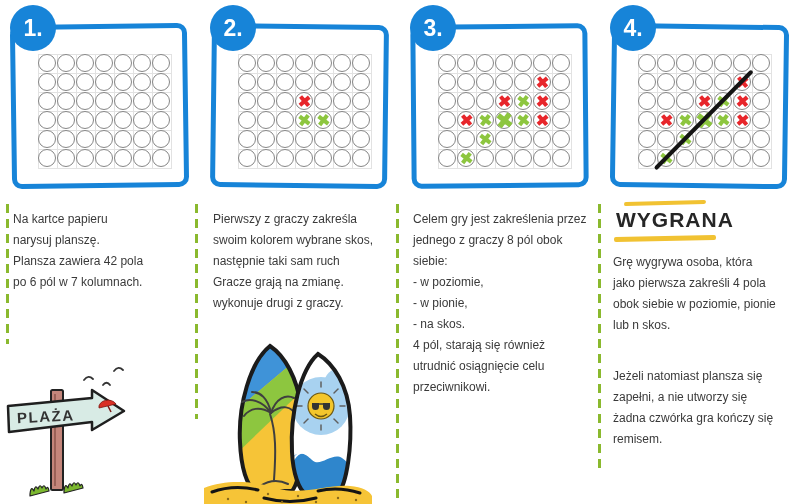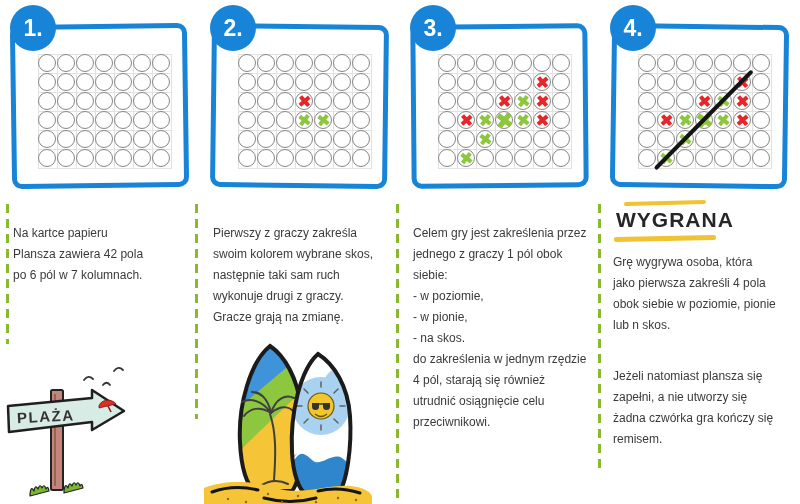--- a/index.html
+++ b/index.html
@@ -66,21 +66,21 @@
     content: ""; position: absolute; left: 8px; top: -7px;
     width: 82px; height: 4px; background: #f1c232;
     border-radius: 2px; transform: rotate(-1.6deg);
   }
   .heading::after {
     content: ""; position: absolute; left: -2px; bottom: -9px;
     width: 102px; height: 5px; background: #f1c232;
     border-radius: 2px; transform: rotate(-1.2deg);
   }
   .text {
-    position: absolute; left: 13px; top: 223px; width: 190px;
+    position: absolute; left: 13px; top: 209px; width: 190px;
     font-size: 12px; line-height: 21px; color: #3a3a3a;
   }
   .line { white-space: nowrap; min-height: 21px; }
   .line.gap { height: 30px; }
   .vdash {
     position: absolute; top: 204px; width: 3px;
     background: repeating-linear-gradient(to bottom, #8ab92e 0 9px, transparent 9px 15px);
   }
   .deco { position: absolute; }
 </style>
@@ -230,20 +230,21 @@
         <div class="cell" style="left: 19px; top: 95px;"></div>
         <div class="cell" style="left: 38px; top: 95px;"></div>
         <div class="cell" style="left: 57px; top: 95px;"></div>
         <div class="cell" style="left: 76px; top: 95px;"></div>
         <div class="cell" style="left: 95px; top: 95px;"></div>
         <div class="cell" style="left: 114px; top: 95px;"></div>
       </div>
 
       <div class="text">
         <div class="line">Na kartce papieru</div>
+        <div class="line">narysuj planszę.</div>
         <div class="line">Plansza zawiera 42 pola</div>
         <div class="line">po 6 pól w 7 kolumnach.</div>
       </div>
     </section>
     <section class="panel" style="left: 200px;">
       <div class="frame" style="transform: rotate(0.7deg);"></div>
       <div class="badge">
         <span class="badge-num">2.</span>
       </div>
       <div class="grid">
@@ -291,22 +292,22 @@
         <div class="cell" style="left: 114px; top: 95px;"></div>
         <span class="mark red" style="left: 57px; top: 38px;">✖</span>
         <span class="mark green" style="left: 57px; top: 57px;">✖</span>
         <span class="mark green" style="left: 76px; top: 57px;">✖</span>
       </div>
 
       <div class="text">
         <div class="line">Pierwszy z graczy zakreśla</div>
         <div class="line">swoim kolorem wybrane skos,</div>
         <div class="line">następnie taki sam ruch</div>
+        <div class="line">Gracze grają na zmianę.</div>
         <div class="line">wykonuje drugi z graczy.</div>
-        <div class="line">Gracze grają na zmianę.</div>
       </div>
     </section>
     <section class="panel" style="left: 400px;">
       <div class="frame" style="transform: rotate(-0.5deg);"></div>
       <div class="badge">
         <span class="badge-num">3.</span>
       </div>
       <div class="grid">
         <div class="cell" style="left: 0px; top: 0px;"></div>
         <div class="cell" style="left: 19px; top: 0px;"></div>
@@ -358,26 +359,25 @@
         <span class="mark green" style="left: 38px; top: 57px;">✖</span>
         <span class="mark green lg" style="left: 57px; top: 57px;">✖</span>
         <span class="mark green" style="left: 76px; top: 57px;">✖</span>
         <span class="mark red" style="left: 95px; top: 57px;">✖</span>
         <span class="mark green" style="left: 38px; top: 76px;">✖</span>
         <span class="mark green" style="left: 19px; top: 95px;">✖</span>
       </div>
 
       <div class="text">
         <div class="line">Celem gry jest zakreślenia przez</div>
-        <div class="line">jednego z graczy 1 pól obok</div>
+        <div class="line">jednego z graczy 8 pól obok</div>
         <div class="line">siebie:</div>
         <div class="line">- w poziomie,</div>
         <div class="line">- w pionie,</div>
         <div class="line">- na skos.</div>
-        <div class="line">do zakreślenia w jednym rzędzie</div>
         <div class="line">4 pól, starają się również</div>
         <div class="line">utrudnić osiągnięcie celu</div>
         <div class="line">przeciwnikowi.</div>
       </div>
     </section>
     <section class="panel" style="left: 600px;">
       <div class="frame" style="transform: rotate(0.8deg);"></div>
       <div class="badge">
         <span class="badge-num">4.</span>
       </div>

